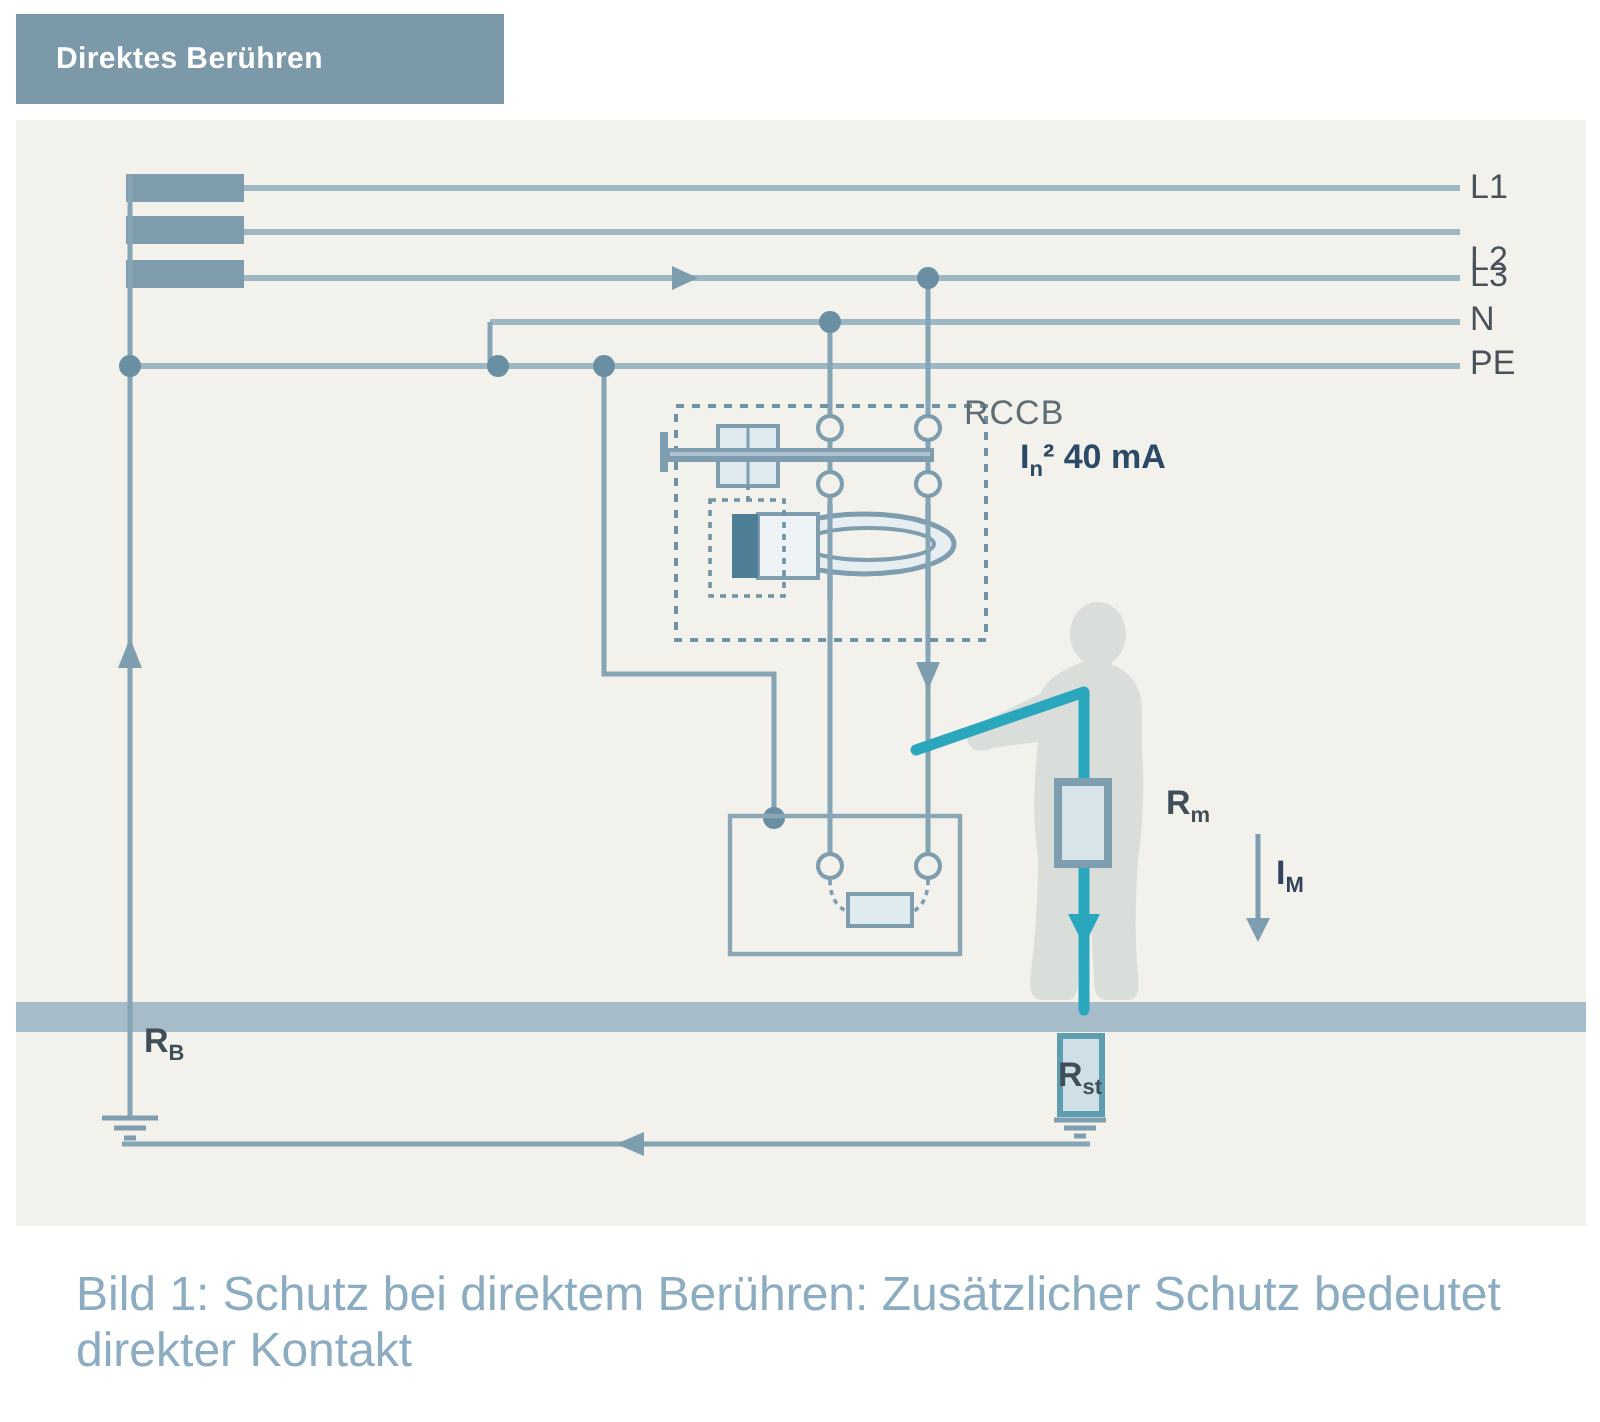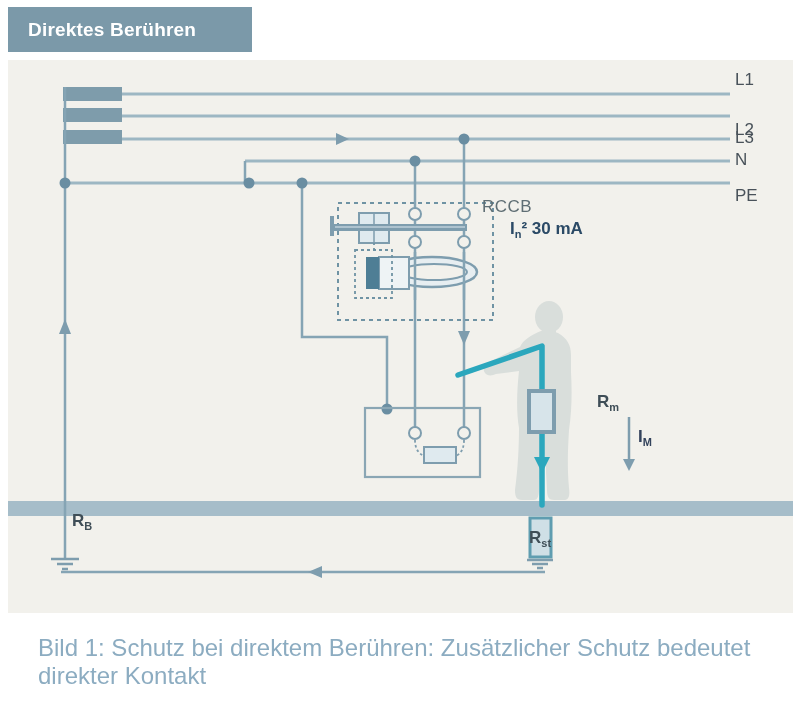--- a/index.html
+++ b/index.html
@@ -1,20 +1,20 @@
 <!DOCTYPE html>
 <html><head>
 <meta charset="utf-8">
 <style>
   html,body{margin:0;padding:0;background:#ffffff;width:800px;height:711px;
     font-family:"Liberation Sans", sans-serif;}
   .stage{position:relative;width:800px;height:711px;overflow:hidden;}
   .title-bar{position:absolute;left:8px;top:7px;width:244px;height:45px;
     background:#7b99a9;display:flex;align-items:center;}
-  .title-bar span{color:#ffffff;font-size:19px;font-weight:bold;padding-left:20px;
+  .title-bar span{color:#ffffff;font-size:15px;font-weight:bold;padding-left:20px;
     letter-spacing:.2px;}
   .panel{position:absolute;left:8px;top:60px;width:785px;height:553px;background:#f2f1ec;}
   svg{position:absolute;left:8px;top:60px;}
   .lbl{position:absolute;font-size:17px;font-weight:600;color:#3f4e57;line-height:1.1;}
   .lbl sub{font-size:11px;vertical-align:-4px;font-weight:600;}
   .lbl.plain{font-weight:400;color:#49525a;}
   .lbl.rccb-name{font-weight:500;color:#5f6e74;letter-spacing:.5px;}
   .lbl.rating{font-weight:600;color:#2b4a66;}
   .lbl.italic{color:#33435c;}
   .caption{position:absolute;left:4px;top:634px;width:792px;
@@ -157,32 +157,32 @@
       <line x1="57" y1="564" x2="73" y2="564"></line>
       <line x1="62" y1="569" x2="68" y2="569"></line>
     </g>
 
     <g>
       <line x1="629" y1="417" x2="629" y2="461" stroke="#7e9dae" stroke-width="2.5"></line>
       <polygon points="623,459 635,459 629,471" fill="#7e9dae"></polygon>
     </g>
   </svg>
 
-  <div class="lbl plain" style="left:735px;top:71px">L1</div>
+  <div class="lbl plain" style="left:735px;top:85px">L1</div>
   <div class="lbl plain" style="left:735px;top:121px">L2</div>
   <div class="lbl plain" style="left:735px;top:129px">L3</div>
   <div class="lbl plain" style="left:735px;top:151px">N</div>
-  <div class="lbl plain" style="left:735px;top:187px">PE</div>
+  <div class="lbl plain" style="left:735px;top:173px">PE</div>
 
   <div class="lbl rccb-name" style="left:482px;top:198px">RCCB</div>
   <div class="lbl rating" style="left:510px;top:220px">
-    <span>I</span><sub>n</sub><span>² 30 mA</span>
+    <span>I</span><sub>n</sub><span>² 40 mA</span>
   </div>
 
-  <div class="lbl" style="left:597px;top:393px">
+  <div class="lbl" style="left:583px;top:393px">
     <span>R</span><sub>m</sub>
   </div>
   <div class="lbl italic" style="left:638px;top:428px">
     <span>I</span><sub>M</sub>
   </div>
   <div class="lbl" style="left:72px;top:512px">
     <span>R</span><sub>B</sub>
   </div>
   <div class="lbl" style="left:529px;top:529px">
     <span>R</span><sub>st</sub>

